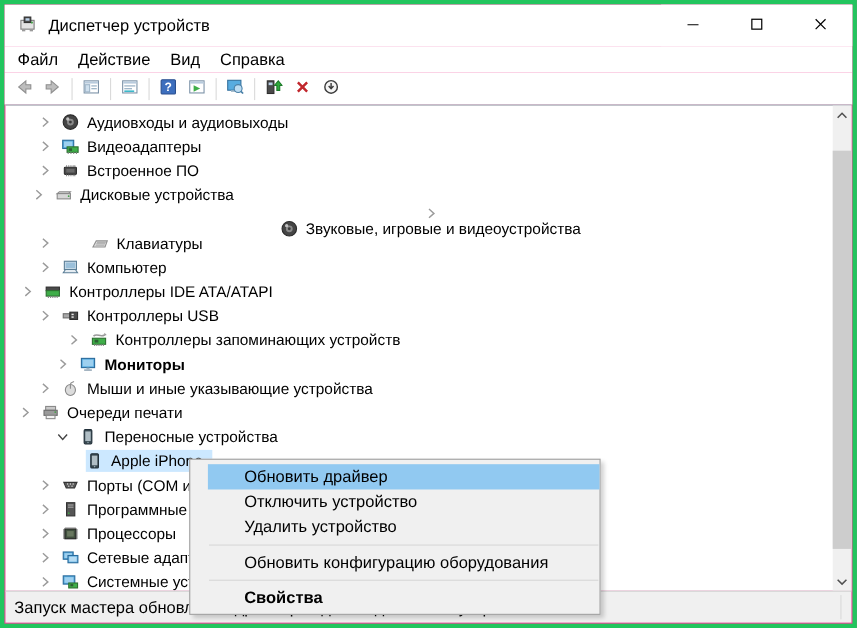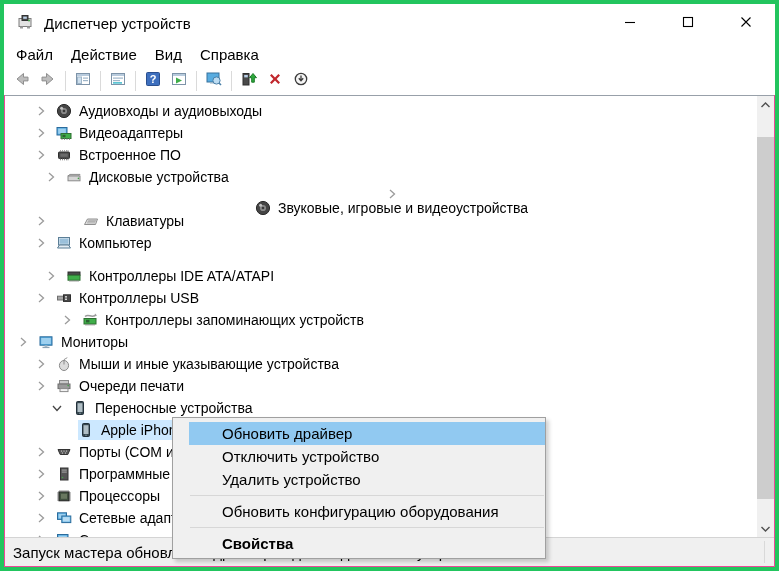--- a/index.html
+++ b/index.html
@@ -208,21 +208,21 @@
               <svg width="16" height="16" viewBox="0 0 16 16" xmlns="http://www.w3.org/2000/svg">
                 <rect x="2.5" y="5" width="11" height="6.5" rx="0.8" fill="#4a4a4a" stroke="#2e2e2e"></rect>
                 <path d="M4.5 3.2 v1.6 M6.5 3.2 v1.6 M8.5 3.2 v1.6 M10.5 3.2 v1.6 M12 3.2 v1.6" stroke="#8a8a8a"></path>
                 <path d="M4.5 11.7 v1.6 M6.5 11.7 v1.6 M8.5 11.7 v1.6 M10.5 11.7 v1.6 M12 11.7 v1.6" stroke="#8a8a8a"></path>
                 <rect x="4.3" y="6.6" width="7.4" height="3.2" fill="#6a6a6a"></rect>
               </svg>
             </span>
             <span class="tlabel">Встроенное ПО</span>
           </span>
         </div>
-        <div class="trow" style="padding-left: 40px;">
+        <div class="trow" style="padding-left: 24px;">
           <span class="chev">
             <svg width="10" height="10" viewBox="0 0 10 10">
               <path d="M3 1 L7.5 5 L3 9" fill="none" stroke="#9b9b9b" stroke-width="1.3"></path>
             </svg>
           </span>
           <span class="twrap">
             <span class="ticon">
               <svg width="16" height="16" viewBox="0 0 16 16" xmlns="http://www.w3.org/2000/svg">
                 <path d="M2 7 l2-1.6 h10 l-1.6 1.6 Z" fill="#efefef" stroke="#8a8a8a"></path>
                 <rect x="2" y="7" width="12" height="4.8" fill="#d6d6d6" stroke="#8a8a8a"></rect>
@@ -276,21 +276,21 @@
             <span class="ticon">
               <svg width="16" height="16" viewBox="0 0 16 16" xmlns="http://www.w3.org/2000/svg">
                 <rect x="2.5" y="2.5" width="11" height="7.5" fill="#cfe0ec" stroke="#5b7e96"></rect>
                 <rect x="3.7" y="3.7" width="8.6" height="5" fill="#9bc0da"></rect>
                 <path d="M1.5 13 L3.5 10 h9 l2 3 Z" fill="#e4ecf2" stroke="#5b7e96"></path>
               </svg>
             </span>
             <span class="tlabel">Компьютер</span>
           </span>
         </div>
-        <div class="trow" style="padding-left: 40px; margin-top: 11px;">
+        <div class="trow" style="padding-left: 14px;">
           <span class="chev">
             <svg width="10" height="10" viewBox="0 0 10 10">
               <path d="M3 1 L7.5 5 L3 9" fill="none" stroke="#9b9b9b" stroke-width="1.3"></path>
             </svg>
           </span>
           <span class="twrap">
             <span class="ticon">
               <svg width="16" height="16" viewBox="0 0 16 16" xmlns="http://www.w3.org/2000/svg">
                 <rect x="2" y="4" width="12" height="3.2" fill="#4a4a4a" stroke="#2e2e2e"></rect>
                 <rect x="2" y="7.2" width="12" height="5" fill="#3fae49" stroke="#2d7031"></rect>
@@ -330,21 +330,21 @@
                 <path d="M3 4.5 c3.5 -3 6 1.5 10 -1" fill="none" stroke="#9a9a9a" stroke-width="1.5"></path>
                 <path d="M13 1.5 l2 2 l-2.6 1" fill="#9a9a9a"></path>
                 <rect x="2" y="6.5" width="12" height="5.5" fill="#3fae49" stroke="#2d7031"></rect>
                 <rect x="4" y="7.8" width="3.4" height="2.6" fill="#2d5e33"></rect>
                 <path d="M4 12 v1.6 M6 12 v1.6 M8 12 v1.6 M10 12 v1.6 M12 12 v1.6" stroke="#888"></path>
               </svg>
             </span>
             <span class="tlabel">Контроллеры запоминающих устройств</span>
           </span>
         </div>
-        <div class="trow" style="padding-left: 12px;">
+        <div class="trow" style="padding-left: 46px; font-weight: bold;">
           <span class="chev">
             <svg width="10" height="10" viewBox="0 0 10 10">
               <path d="M3 1 L7.5 5 L3 9" fill="none" stroke="#9b9b9b" stroke-width="1.3"></path>
             </svg>
           </span>
           <span class="twrap">
             <span class="ticon">
               <svg width="16" height="16" viewBox="0 0 16 16" xmlns="http://www.w3.org/2000/svg">
                 <rect x="2" y="2.8" width="12" height="8.4" fill="#58ace0" stroke="#2a6b9c"></rect>
                 <rect x="3.2" y="4" width="9.6" height="6" fill="#9ed0ef"></rect>
@@ -365,21 +365,21 @@
             <span class="ticon">
               <svg width="16" height="16" viewBox="0 0 16 16" xmlns="http://www.w3.org/2000/svg">
                 <ellipse cx="8" cy="9.5" rx="4.6" ry="5" fill="#dcdcdc" stroke="#8a8a8a"></ellipse>
                 <path d="M8 4.5 v4" stroke="#8a8a8a"></path>
                 <path d="M8 4.5 c0 -2.5 3 -1.5 3 -3" fill="none" stroke="#8a8a8a"></path>
               </svg>
             </span>
             <span class="tlabel">Мыши и иные указывающие устройства</span>
           </span>
         </div>
-        <div class="trow" style="padding-left: 30px;">
+        <div class="trow" style="padding-left: 12px;">
           <span class="chev">
             <svg width="10" height="10" viewBox="0 0 10 10">
               <path d="M3 1 L7.5 5 L3 9" fill="none" stroke="#9b9b9b" stroke-width="1.3"></path>
             </svg>
           </span>
           <span class="twrap">
             <span class="ticon">
               <svg width="16" height="16" viewBox="0 0 16 16" xmlns="http://www.w3.org/2000/svg">
                 <rect x="3.5" y="2.5" width="9" height="3.5" fill="#c9c9c9" stroke="#8a8a8a"></rect>
                 <rect x="2" y="6" width="12" height="4.6" fill="#9a9a9a" stroke="#6e6e6e"></rect>

